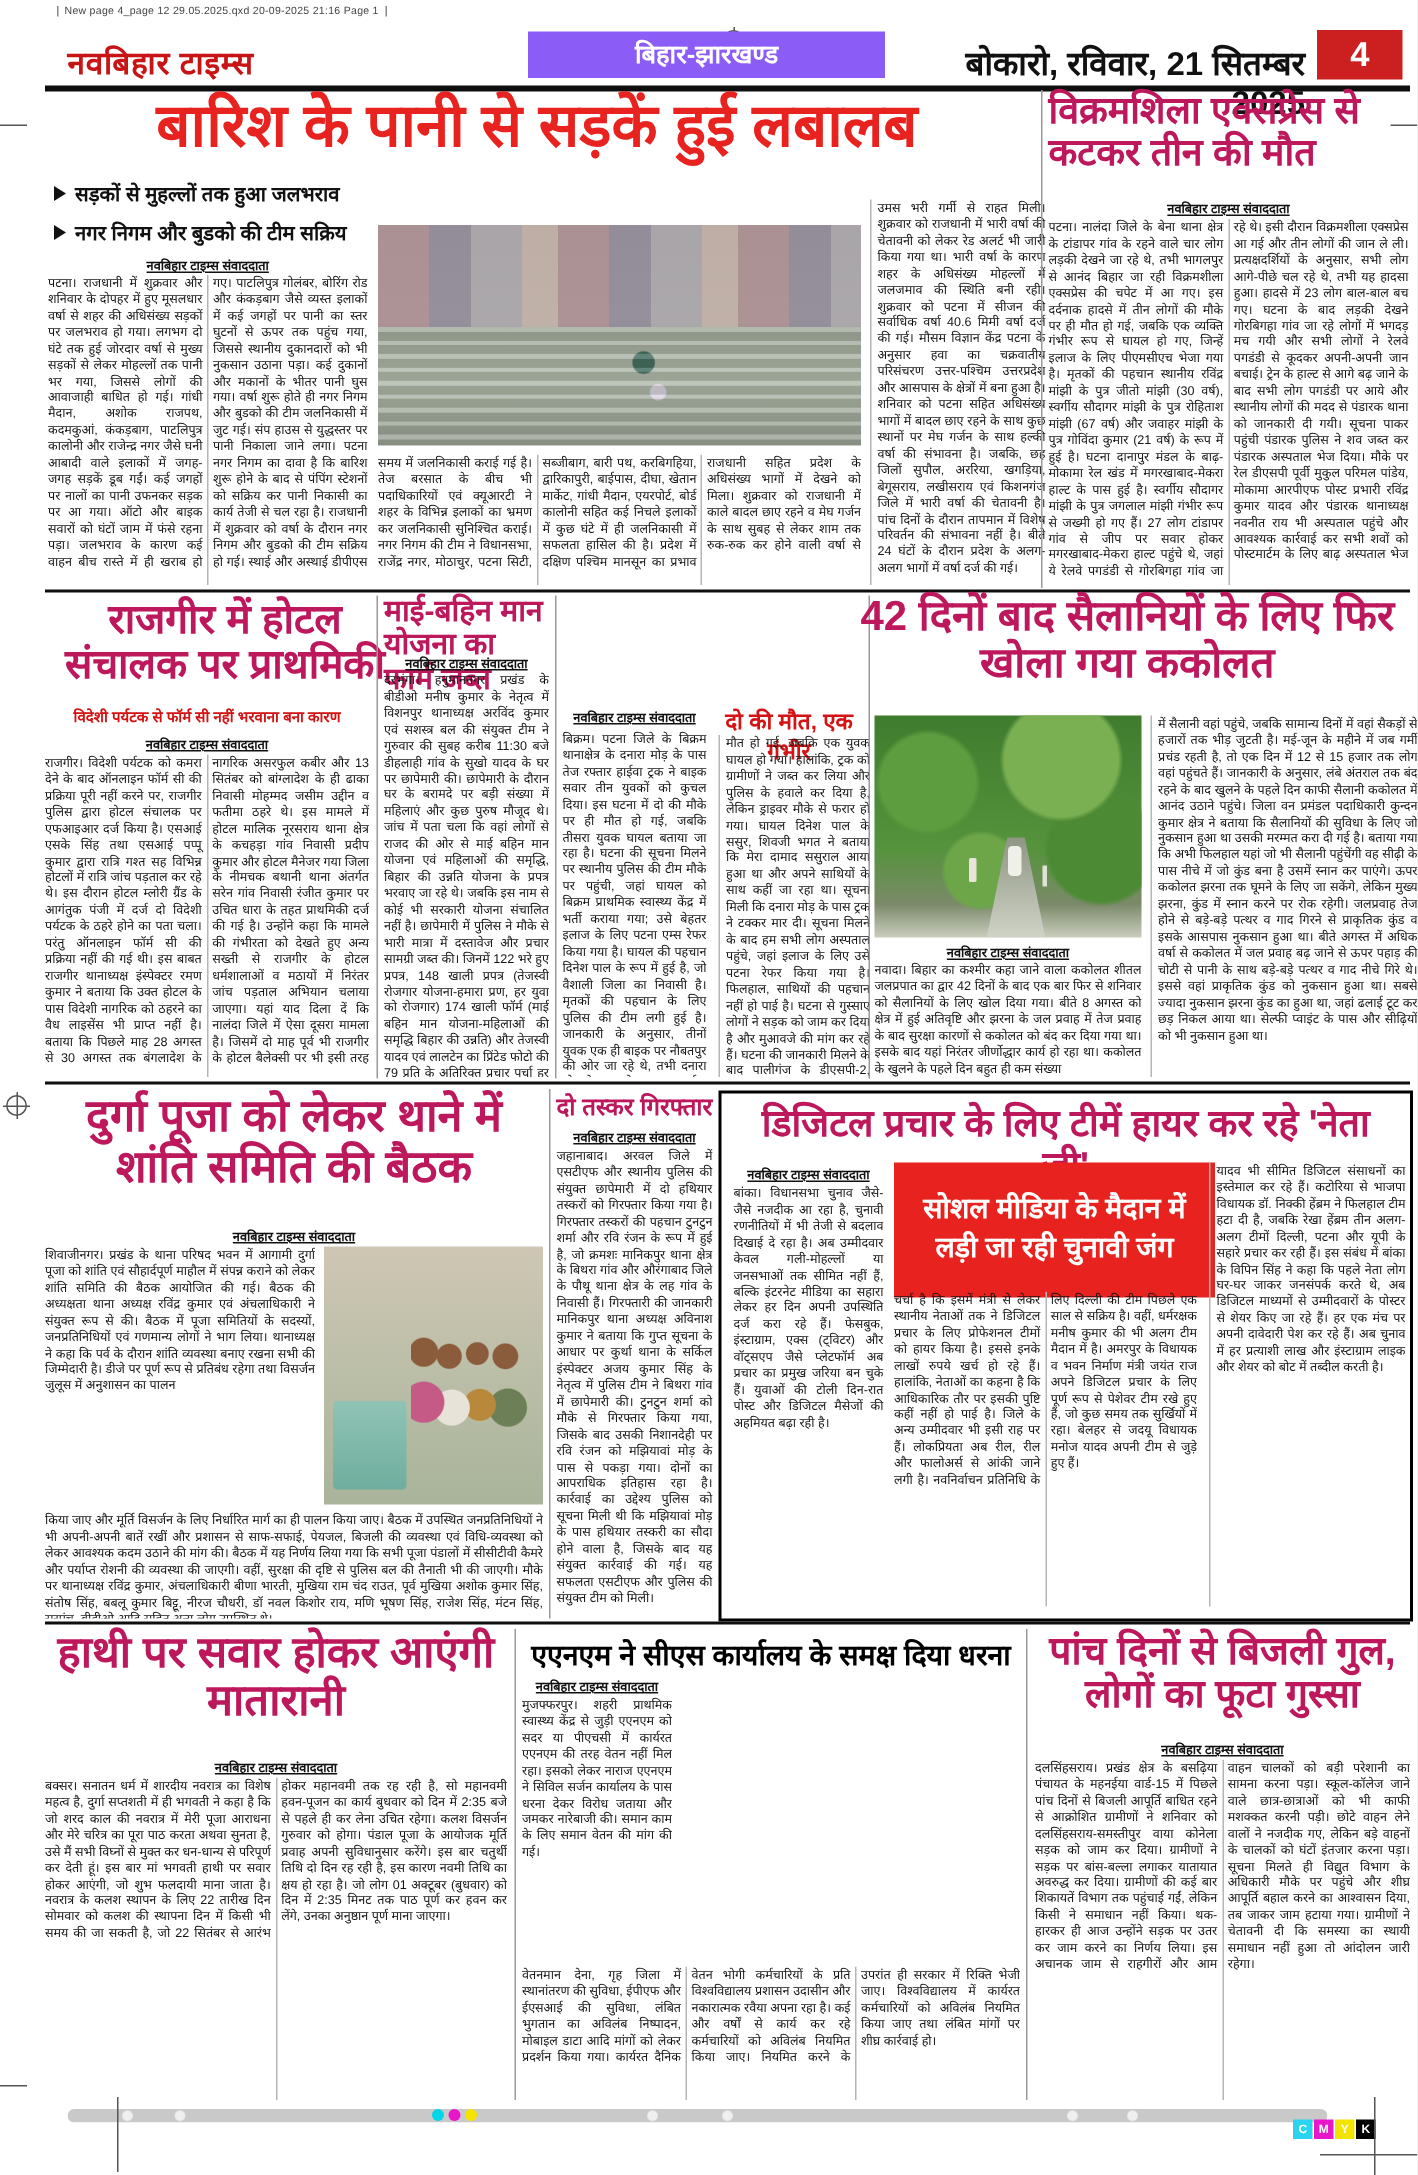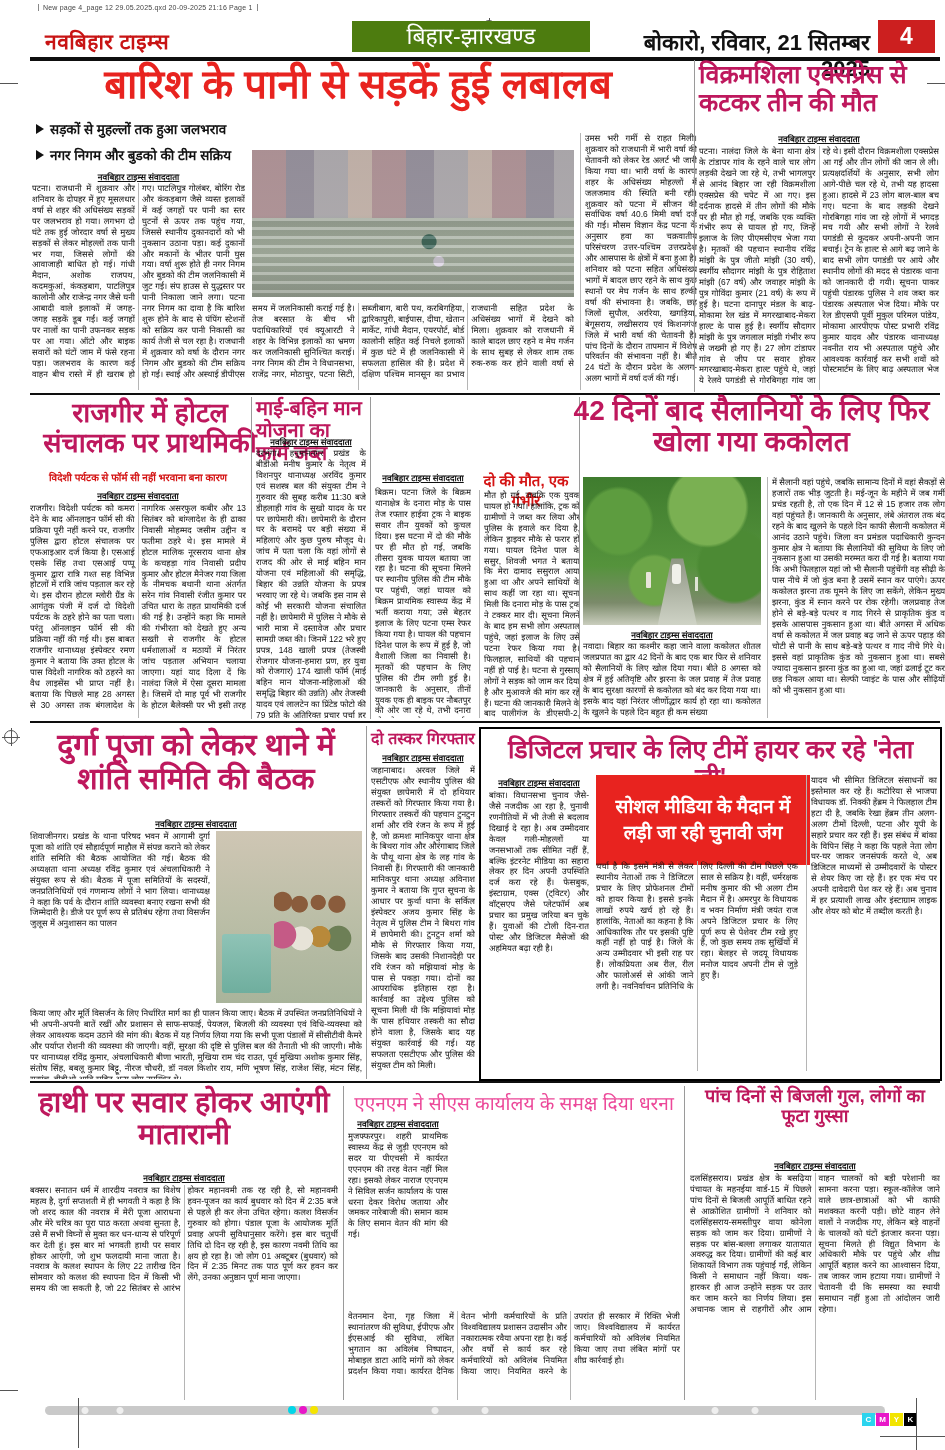--- a/index.html
+++ b/index.html
@@ -1,29 +1,29 @@
 <!DOCTYPE html>
 <html><head>
 <meta charset="utf-8">
 <style>
   html,body{margin:0;padding:0;background:#e9e9e9;}
   .page{position:relative;width:945px;height:1450px;background:#ffffff;overflow:hidden;
         font-family:"Liberation Sans","DejaVu Sans",sans-serif;color:#111;}
   .abs{position:absolute;}
   .printline{font-size:7px;color:#444;letter-spacing:.2px;border-left:1px solid #888;border-right:1px solid #888;padding:0 4px;}
   .masthead{font-size:21px;font-weight:bold;color:#c81414;letter-spacing:.5px;}
-  .sectionbox{background:#4d7c0f;color:#fff;font-size:23px;font-weight:normal;text-align:center;line-height:31px;}
+  .sectionbox{background:#8b5cf6;color:#fff;font-size:17px;font-weight:bold;text-align:center;line-height:31px;}
   .dateline{font-size:22px;font-weight:bold;text-align:right;}
   .pagebox{background:#cc1f1f;color:#fff;font-size:23px;font-weight:bold;text-align:center;line-height:33px;}
   .rule-h{background:#0e0e0e;}
   .rule-thin{background:#9a9a9a;}
   .h-main{font-size:40px;font-weight:bold;color:#e8231f;text-align:center;white-space:nowrap;line-height:1.0;}
   .h-black{font-weight:bold;color:#be185d;line-height:1.12;}
   .h-center{text-align:center;}
-  .h-red{font-weight:normal;color:#ec4899;}
+  .h-red{font-weight:bold;color:#000000;}
   .byline{font-size:8.5px;font-weight:bold;text-align:center;text-decoration:underline;}
   .body-txt{font-size:8.4px;line-height:1.3;text-align:justify;overflow:hidden;color:#141414;}
   .cols2{column-count:2;column-gap:7px;column-rule:1px solid #b5b5b5;}
   .cols3{column-count:3;column-gap:7px;column-rule:1px solid #b5b5b5;}
   .bullet{font-size:13.5px;font-weight:bold;display:flex;align-items:center;gap:6px;}
   .bullet .tri{width:0;height:0;border-top:5px solid transparent;border-bottom:5px solid transparent;border-left:8px solid #111;}
   .subhead-red{font-size:10px;font-weight:bold;color:#d41414;text-align:center;}
   .photo{overflow:hidden;}
   .redbox{background:#e8231f;color:#fff;font-weight:bold;font-size:19px;text-align:center;line-height:1.35;display:flex;align-items:center;justify-content:center;padding:6px;}
   .boxed{border:2px solid #000;}
@@ -182,21 +182,21 @@
 
   <div class="abs rule-thin" style="left:343px;top:1086px;width:1px;height:314px;"></div>
 
   <div class="abs h-red" style="left:348px;top:1090px;width:332px;font-size:19px;text-align:center;white-space:nowrap;overflow:hidden;">एएनएम ने सीएस कार्यालय के समक्ष दिया धरना</div>
   <div class="abs byline" style="left:348px;top:1118px;width:100px;">नवबिहार टाइम्स संवाददाता</div>
   <div class="abs body-txt" style="left:348px;top:1131px;width:100px;height:175px;">मुजफ्फरपुर। शहरी प्राथमिक स्वास्थ्य केंद्र से जुड़ी एएनएम को सदर या पीएचसी में कार्यरत एएनएम की तरह वेतन नहीं मिल रहा। इसको लेकर नाराज एएनएम ने सिविल सर्जन कार्यालय के पास धरना देकर विरोध जताया और जमकर नारेबाजी की। समान काम के लिए समान वेतन की मांग की गई।</div>
   <div class="abs body-txt cols3" style="left:348px;top:1311px;width:332px;height:89px;">वेतनमान देना, गृह जिला में स्थानांतरण की सुविधा, ईपीएफ और ईएसआई की सुविधा, लंबित भुगतान का अविलंब निष्पादन, मोबाइल डाटा आदि मांगों को लेकर प्रदर्शन किया गया। कार्यरत दैनिक वेतन भोगी कर्मचारियों के प्रति विश्वविद्यालय प्रशासन उदासीन और नकारात्मक रवैया अपना रहा है। कई और वर्षों से कार्य कर रहे कर्मचारियों को अविलंब नियमित किया जाए। नियमित करने के उपरांत ही सरकार में रिक्ति भेजी जाए। विश्वविद्यालय में कार्यरत कर्मचारियों को अविलंब नियमित किया जाए तथा लंबित मांगों पर शीघ्र कार्रवाई हो।</div>
 
   <div class="abs rule-thin" style="left:684px;top:1086px;width:1px;height:314px;"></div>
 
-  <div class="abs h-black h-center" style="left:690px;top:1086px;width:250px;font-size:18px;">पांच दिनों से बिजली गुल, लोगों का फूटा गुस्सा</div>
+  <div class="abs h-black h-center" style="left:690px;top:1086px;width:250px;font-size:26px;">पांच दिनों से बिजली गुल, लोगों का फूटा गुस्सा</div>
   <div class="abs byline" style="left:690px;top:1160px;width:250px;">नवबिहार टाइम्स संवाददाता</div>
   <div class="abs body-txt cols2" style="left:690px;top:1173px;width:250px;height:227px;">दलसिंहसराय। प्रखंड क्षेत्र के बसढ़िया पंचायत के महनईया वार्ड-15 में पिछले पांच दिनों से बिजली आपूर्ति बाधित रहने से आक्रोशित ग्रामीणों ने शनिवार को दलसिंहसराय-समस्तीपुर वाया कोनेला सड़क को जाम कर दिया। ग्रामीणों ने सड़क पर बांस-बल्ला लगाकर यातायात अवरुद्ध कर दिया। ग्रामीणों की कई बार शिकायतें विभाग तक पहुंचाई गईं, लेकिन किसी ने समाधान नहीं किया। थक-हारकर ही आज उन्होंने सड़क पर उतर कर जाम करने का निर्णय लिया। इस अचानक जाम से राहगीरों और आम वाहन चालकों को बड़ी परेशानी का सामना करना पड़ा। स्कूल-कॉलेज जाने वाले छात्र-छात्राओं को भी काफी मशक्कत करनी पड़ी। छोटे वाहन लेने वालों ने नजदीक गए, लेकिन बड़े वाहनों के चालकों को घंटों इंतजार करना पड़ा। सूचना मिलते ही विद्युत विभाग के अधिकारी मौके पर पहुंचे और शीघ्र आपूर्ति बहाल करने का आश्वासन दिया, तब जाकर जाम हटाया गया। ग्रामीणों ने चेतावनी दी कि समस्या का स्थायी समाधान नहीं हुआ तो आंदोलन जारी रहेगा।</div>
 
   <div class="abs regbar" style="left:45px;top:1406px;width:840px;height:9px;"></div>
   <div class="abs dot" style="left:288px;top:1406px;background:#00d6e8;"></div>
   <div class="abs dot" style="left:299px;top:1406px;background:#e816c8;"></div>
   <div class="abs dot" style="left:310px;top:1406px;background:#f5e400;"></div>
   <div class="abs cmyk" style="left:862px;top:1413px;background:#2bd4ee;">C</div>
   <div class="abs cmyk" style="left:876px;top:1413px;background:#e question:#e817c9;background:#e817c9;">M</div>
   <div class="abs cmyk" style="left:890px;top:1413px;background:#f2e400;">Y</div>

